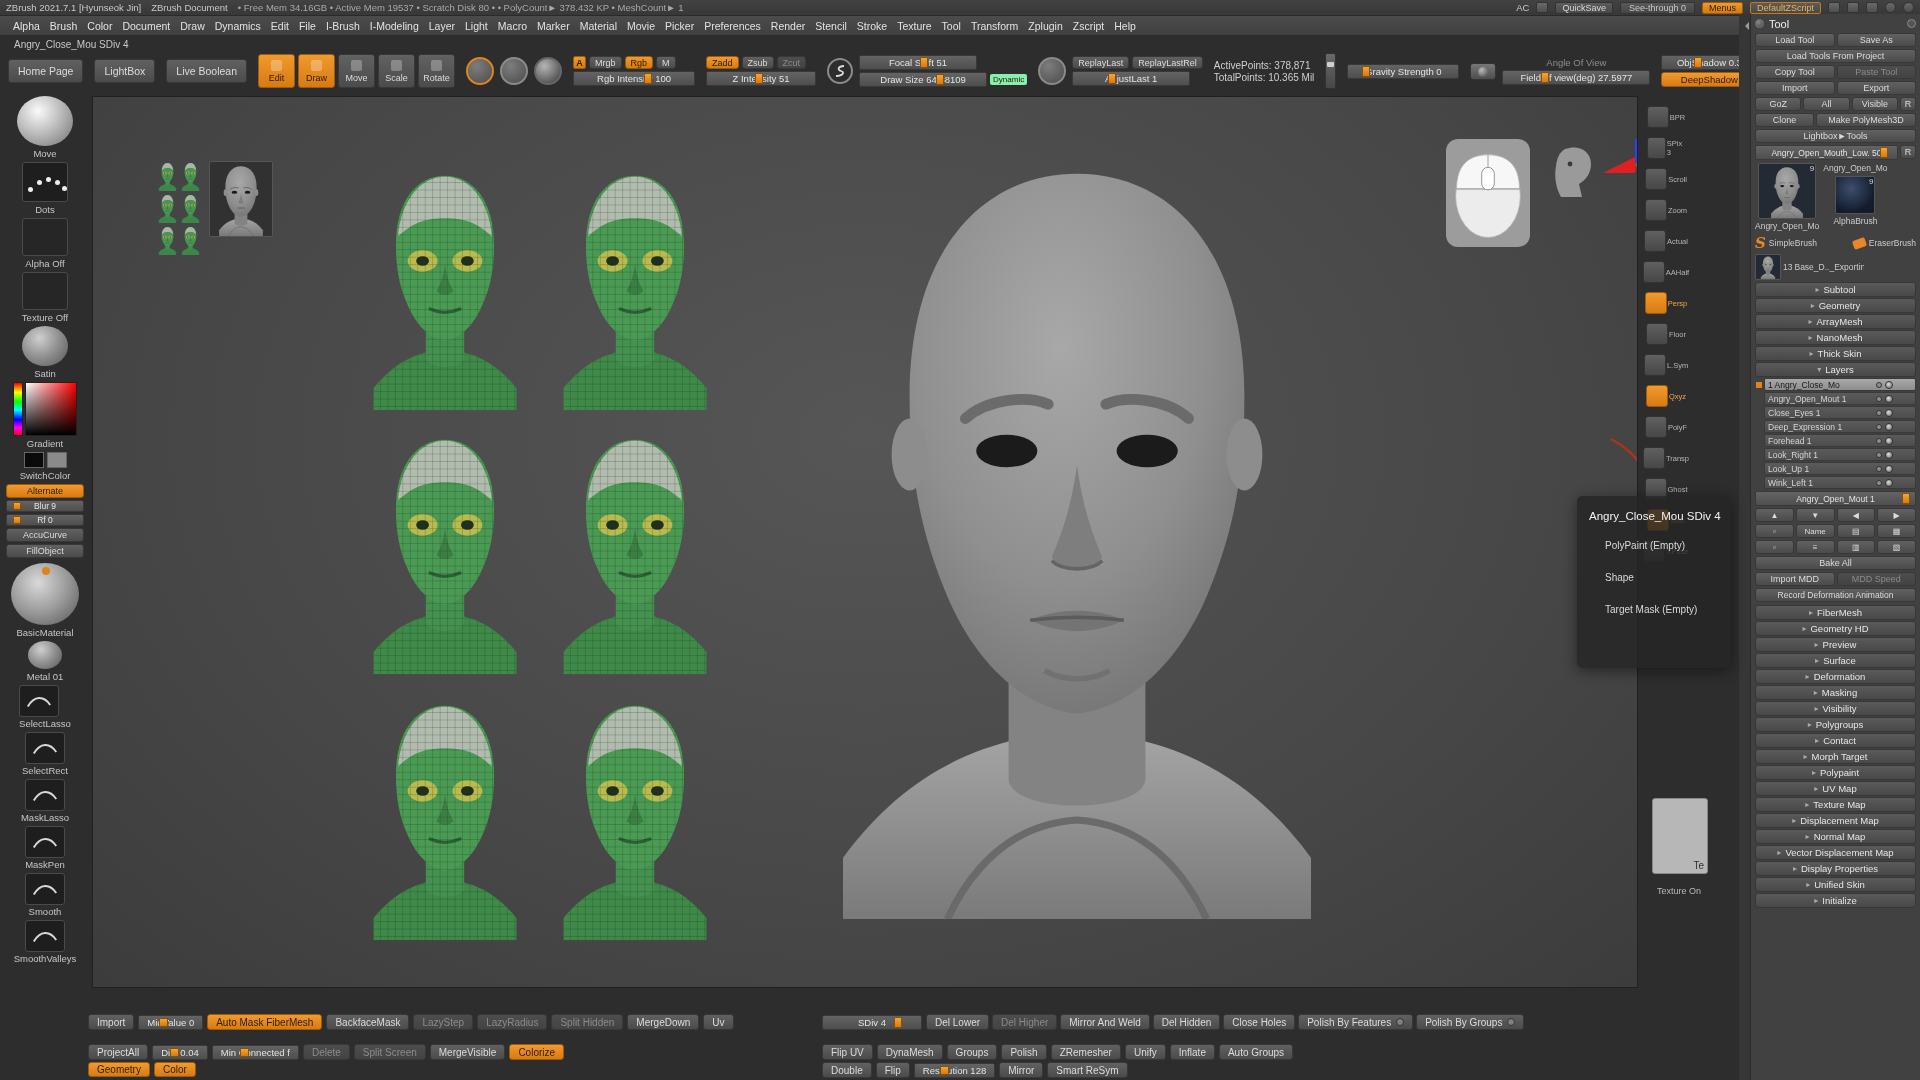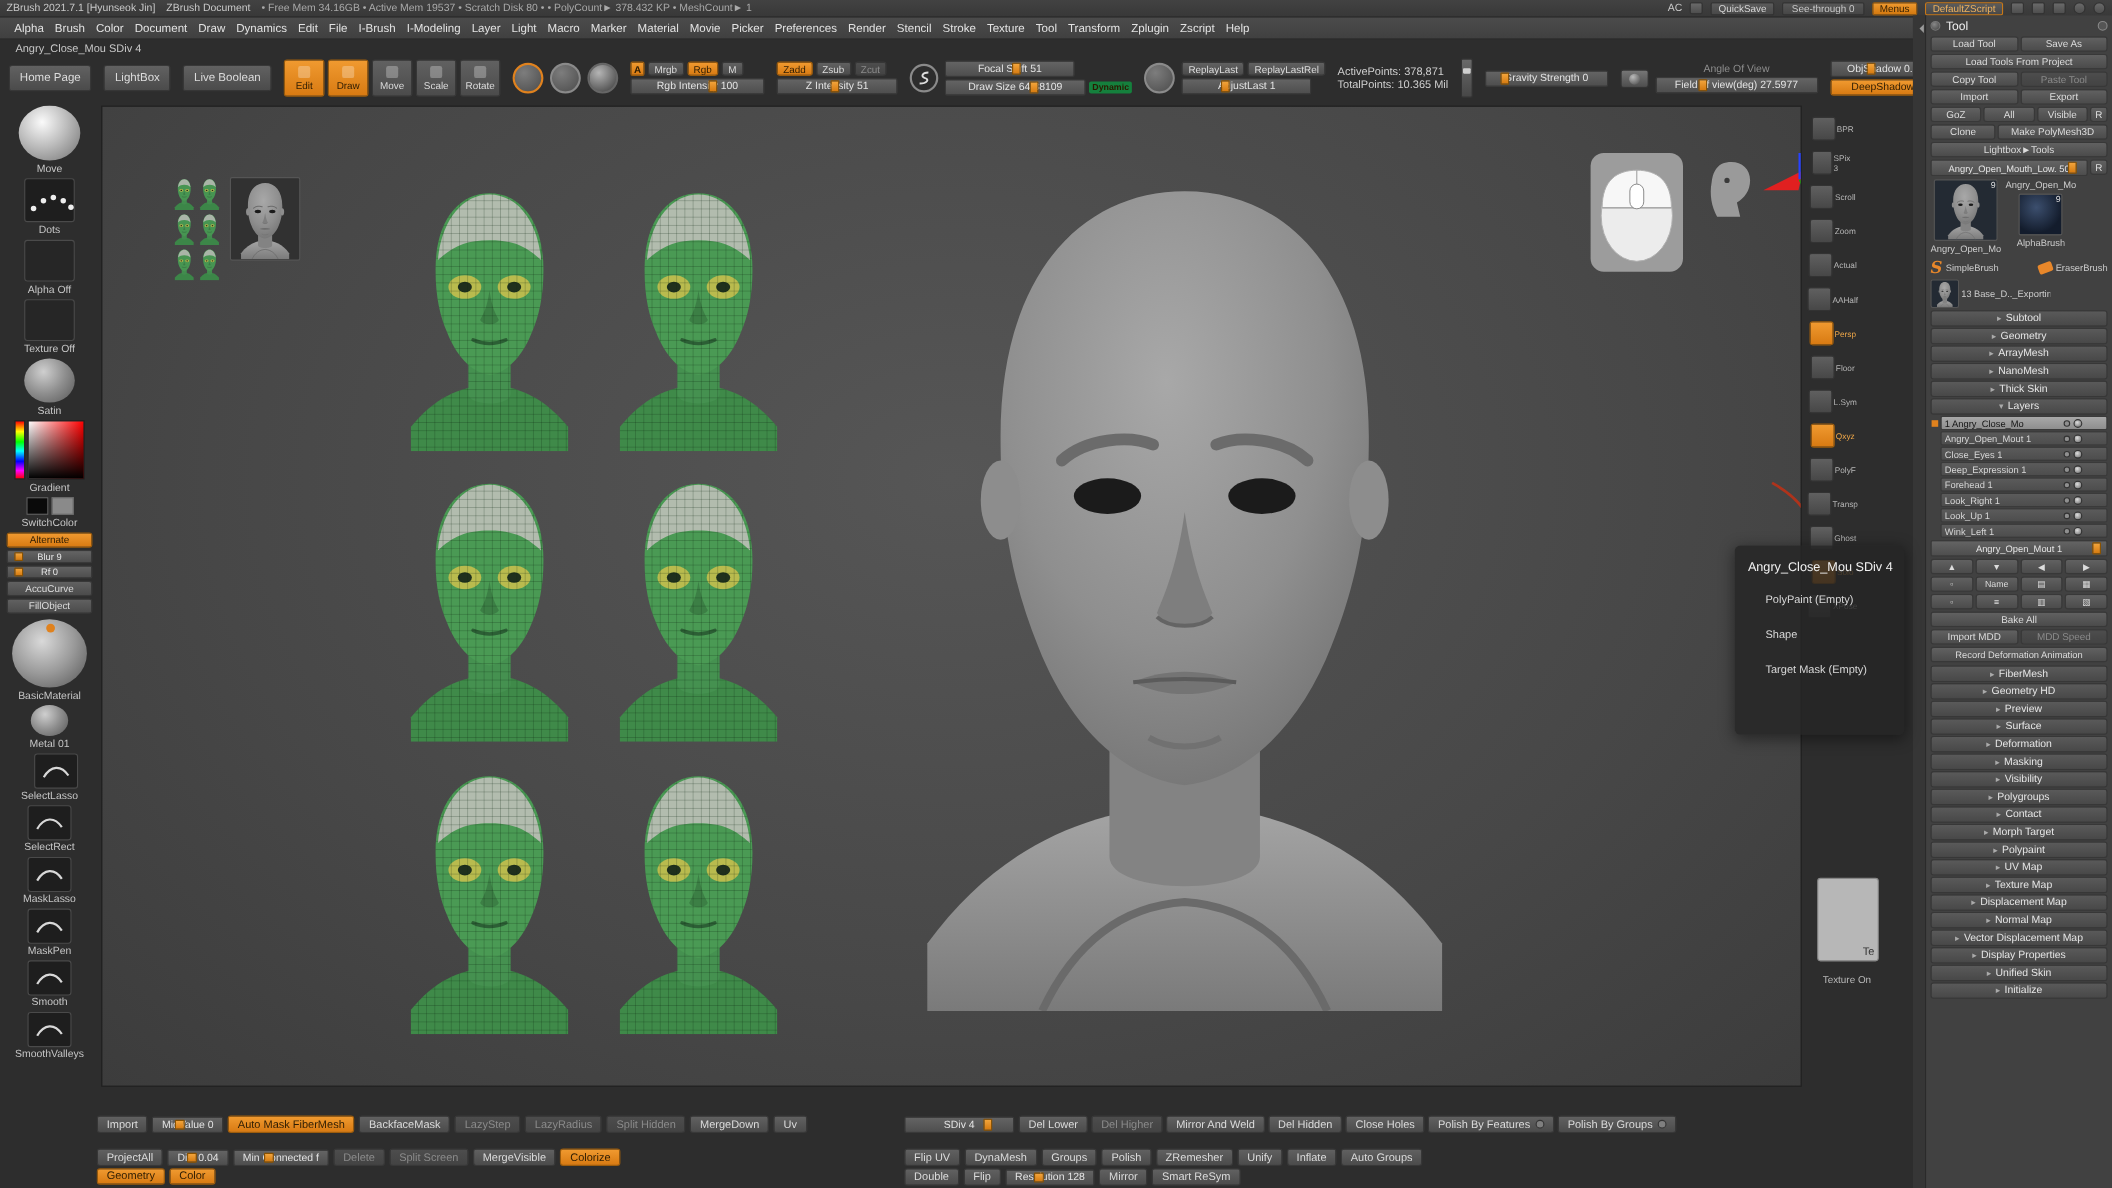--- a/index.html
+++ b/index.html
@@ -14,21 +14,21 @@
        color:#dcdcdc;font-size:10px;white-space:nowrap;cursor:default}
   .btn.on{background:linear-gradient(#f09a30,#d87a12);border-color:#9c5c0c;color:#2e1d03}
   .btn.dim{color:#8b8b8b;background:linear-gradient(#4d4d4d,#434343)}
   .btn.dot::after{content:"";width:6px;height:6px;border-radius:50%;background:#7f7f7f;border:1px solid #333;margin-left:5px}
   .btn.slider::after{content:"";position:absolute;left:32%;top:2px;bottom:2px;width:7px;border-radius:1px;
        background:linear-gradient(#f3a53c,#d57a10);border:1px solid #8a5200}
   .slider{position:relative;display:flex;align-items:center;justify-content:center;height:15px;
        background:linear-gradient(#646464,#4e4e4e);border:1px solid #393939;border-radius:2px;color:#e4e4e4;font-size:9.5px;white-space:nowrap}
   .slider .handle{position:absolute;top:1px;bottom:1px;width:8px;left:var(--pos,45%);
        background:linear-gradient(#f3a53c,#d57a10);border:1px solid #8a5200;border-radius:1px}
-  .chip{background:#15803d;color:#2a1a00;font-size:8px;padding:1px 3px;border-radius:2px;font-weight:bold}
+  .chip{background:#86efac;color:#2a1a00;font-size:8px;padding:1px 3px;border-radius:2px;font-weight:normal}
 
   
   #titlebar{position:absolute;left:0;top:0;width:1920px;height:16px;background:linear-gradient(#424242,#383838);
        display:flex;align-items:center;gap:10px;padding:0 6px;font-size:9.5px;color:#c9c9c9;border-bottom:1px solid #2a2a2a}
   #titlebar .tb-right{margin-left:auto;display:flex;align-items:flex-start;gap:7px}
   .tb-btn{height:12px;padding:0 6px;font-size:9px;background:linear-gradient(#5c5c5c,#484848);
        border:1px solid #333;border-radius:2px;color:#d8d8d8;display:inline-flex;align-items:center}
   .tb-btn.orange{background:linear-gradient(#ef9a30,#d4790f);color:#2e1d03;border-color:#9c5c0c}
   .tb-btn.outline{border-color:#c87818;color:#eeb25e}
   .tb-slider{position:relative;height:12px;padding:0 8px;font-size:9px;display:inline-flex;align-items:center;
@@ -416,21 +416,21 @@
       <i class="handle" style="--pos:8%"></i>
     </div>
   <button class="btn lp-btn">AccuCurve</button>
   <button class="btn lp-btn">FillObject</button>
   <div class="sphere-mat" style="width:68px;height:62px;margin-top:3px"></div>
   <div class="lp-label">BasicMaterial</div>
   <div class="sphere-gray" style="width:34px;height:28px"></div>
   <div class="lp-label">Metal 01</div>
   <div class="col" style="align-items:center;gap:2px">
 
-  <div style="display:flex;flex-direction:column;align-items:flex-end;gap:1px">
+  <div style="display:flex;flex-direction:column;align-items:flex-start;gap:1px">
       <span class="brush-thumb">
         <svg width="34" height="24" viewBox="0 0 40 30">
             <path d="M6,22 C14,8 26,8 34,20" stroke="#d8d8d8" stroke-width="2.5" fill="none"></path>
           </svg>
       </span>
       <span class="lp-label">SelectLasso</span>
     </div>
       <div style="display:flex;flex-direction:column;align-items:center;gap:1px">
       <span class="brush-thumb">
         <svg width="34" height="24" viewBox="0 0 40 30">

